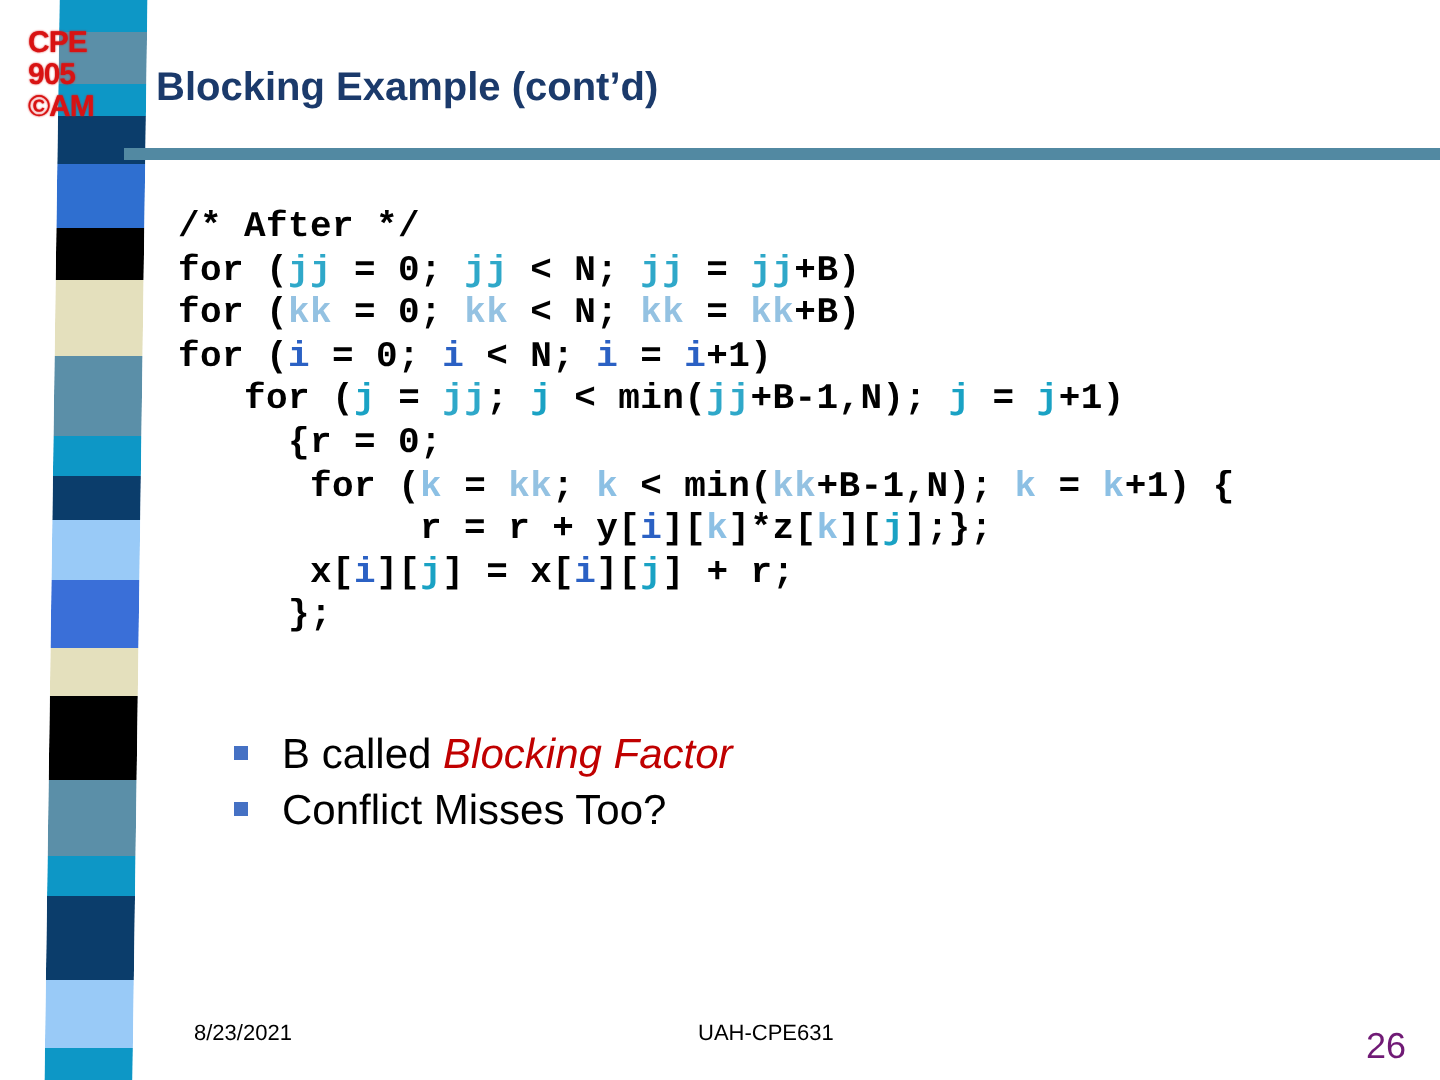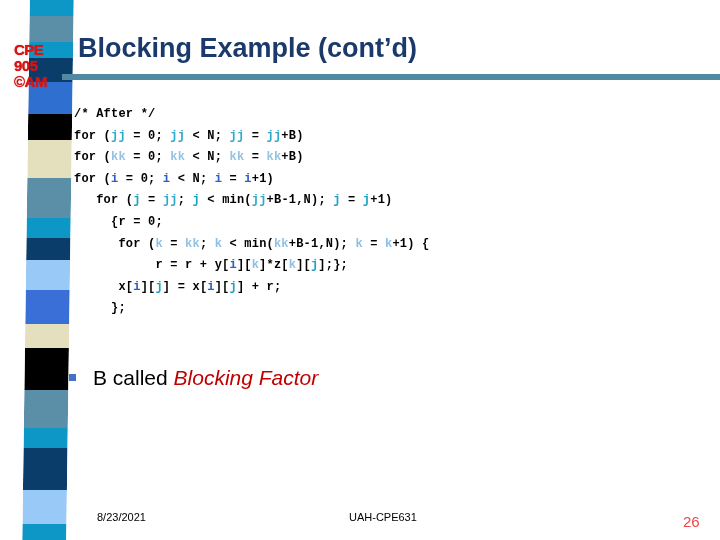--- a/index.html
+++ b/index.html
@@ -34,51 +34,50 @@
     top: 14px;
     width: 66px;
     color: #d81313;
     font-weight: bold;
     font-size: 15px;
     line-height: 16px;
     letter-spacing: -0.5px;
     font-family: "Liberation Sans", sans-serif;
     z-index: 5;
     text-shadow: 0 0 1px #d81313;
-    margin-top: 28px;
   }
   #logo .logo-line { white-space: nowrap; }
 
   
   #title {
     position: absolute;
     left: 78px;
     top: 33px;
-    font-size: 27px;
+    font-size: 20px;
     font-weight: bold;
     color: #1b3a6b;
     letter-spacing: 0px;
     white-space: nowrap;
   }
   #title-rule {
     position: absolute;
     left: 62px;
     top: 74px;
     width: 658px;
     height: 6px;
     background: #5289a2;
   }
 
   
   #code-block {
     position: absolute;
-    left: 74px;
+    left: 89px;
     top: 104px;
     font-family: "Liberation Mono", "DejaVu Sans Mono", monospace;
-    font-size: 12px;
+    font-size: 18px;
     font-weight: bold;
     line-height: 21.6px;
     color: #000000;
     white-space: pre;
     letter-spacing: 0.2px;
   }
   .tok-jj { color: #2fa8c9; }
   .tok-kk { color: #94c2e2; }
   .tok-i  { color: #2b61c4; }
   .tok-j  { color: #1aa2c4; }
@@ -88,20 +87,21 @@
   #bullets {
     position: absolute;
     left: 69px;
     top: 366px;
     width: 610px;
   }
   .bullet-row {
     display: flex;
     align-items: baseline;
     height: 28px;
+    padding-left: 48px;
   }
   .bullet-mark {
     width: 7px;
     height: 7px;
     background: #4571c4;
     flex: 0 0 7px;
     margin-right: 17px;
     position: relative;
     top: -4px;
   }
@@ -129,22 +129,22 @@
     position: absolute;
     left: 349px;
     top: 511px;
     font-size: 11px;
     color: #000000;
   }
   #footer-page {
     position: absolute;
     left: 683px;
     top: 513px;
-    font-size: 15px;
-    color: #ef4444;
+    font-size: 18px;
+    color: #701a75;
   }
 </style>
 </head>
 <body>
 
 <div id="stripe-column">
     <div class="stripe" style="background: rgb(13, 151, 198); height: 16px;"></div>
     <div class="stripe" style="background: rgb(91, 143, 168); height: 26px;"></div>
     <div class="stripe" style="background: rgb(13, 151, 198); height: 16px;"></div>
     <div class="stripe" style="background: rgb(11, 61, 107); height: 24px;"></div>
@@ -174,17 +174,21 @@
 <div id="title">Blocking Example (cont’d)</div>
 <div id="title-rule"></div>
 
 <div id="code-block"><div><span>/* </span><span>After</span><span> */</span></div><div><span>for</span><span> (</span><span class="tok-jj" style="color: rgb(47, 168, 201);">jj</span><span> = 0; </span><span class="tok-jj" style="color: rgb(47, 168, 201);">jj</span><span> &lt; </span><span>N</span><span>; </span><span class="tok-jj" style="color: rgb(47, 168, 201);">jj</span><span> = </span><span class="tok-jj" style="color: rgb(47, 168, 201);">jj</span><span>+</span><span>B</span><span>)</span></div><div><span>for</span><span> (</span><span class="tok-kk" style="color: rgb(148, 194, 226);">kk</span><span> = 0; </span><span class="tok-kk" style="color: rgb(148, 194, 226);">kk</span><span> &lt; </span><span>N</span><span>; </span><span class="tok-kk" style="color: rgb(148, 194, 226);">kk</span><span> = </span><span class="tok-kk" style="color: rgb(148, 194, 226);">kk</span><span>+</span><span>B</span><span>)</span></div><div><span>for</span><span> (</span><span class="tok-i" style="color: rgb(43, 97, 196);">i</span><span> = 0; </span><span class="tok-i" style="color: rgb(43, 97, 196);">i</span><span> &lt; </span><span>N</span><span>; </span><span class="tok-i" style="color: rgb(43, 97, 196);">i</span><span> = </span><span class="tok-i" style="color: rgb(43, 97, 196);">i</span><span>+1)</span></div><div><span>   </span><span>for</span><span> (</span><span class="tok-j" style="color: rgb(26, 162, 196);">j</span><span> = </span><span class="tok-jj" style="color: rgb(47, 168, 201);">jj</span><span>; </span><span class="tok-j" style="color: rgb(26, 162, 196);">j</span><span> &lt; </span><span>min</span><span>(</span><span class="tok-jj" style="color: rgb(47, 168, 201);">jj</span><span>+</span><span>B</span><span>-1,</span><span>N</span><span>); </span><span class="tok-j" style="color: rgb(26, 162, 196);">j</span><span> = </span><span class="tok-j" style="color: rgb(26, 162, 196);">j</span><span>+1)</span></div><div><span>     {</span><span>r</span><span> = 0;</span></div><div><span>      </span><span>for</span><span> (</span><span class="tok-k" style="color: rgb(140, 192, 228);">k</span><span> = </span><span class="tok-kk" style="color: rgb(148, 194, 226);">kk</span><span>; </span><span class="tok-k" style="color: rgb(140, 192, 228);">k</span><span> &lt; </span><span>min</span><span>(</span><span class="tok-kk" style="color: rgb(148, 194, 226);">kk</span><span>+</span><span>B</span><span>-1,</span><span>N</span><span>); </span><span class="tok-k" style="color: rgb(140, 192, 228);">k</span><span> = </span><span class="tok-k" style="color: rgb(140, 192, 228);">k</span><span>+1) {</span></div><div><span>           </span><span>r</span><span> = </span><span>r</span><span> + </span><span>y</span><span>[</span><span class="tok-i" style="color: rgb(43, 97, 196);">i</span><span>][</span><span class="tok-k" style="color: rgb(140, 192, 228);">k</span><span>]*</span><span>z</span><span>[</span><span class="tok-k" style="color: rgb(140, 192, 228);">k</span><span>][</span><span class="tok-j" style="color: rgb(26, 162, 196);">j</span><span>];};</span></div><div><span>      </span><span>x</span><span>[</span><span class="tok-i" style="color: rgb(43, 97, 196);">i</span><span>][</span><span class="tok-j" style="color: rgb(26, 162, 196);">j</span><span>] = </span><span>x</span><span>[</span><span class="tok-i" style="color: rgb(43, 97, 196);">i</span><span>][</span><span class="tok-j" style="color: rgb(26, 162, 196);">j</span><span>] + </span><span>r</span><span>;</span></div><div><span>     };</span></div></div>
 
 <div id="bullets">
     <div class="bullet-row">
       <span class="bullet-mark"></span>
       <span class="bullet-text"><span>B called </span><span class="em-red">Blocking Factor</span></span>
     </div>
+    <div class="bullet-row">
+      <span class="bullet-mark"></span>
+      <span class="bullet-text"><span>Conflict Misses Too?</span></span>
+    </div>
   </div>
 
 <div id="footer-date">8/23/2021</div>
 <div id="footer-center">UAH-CPE631</div>
 <div id="footer-page">26</div>
 
 </body></html>

